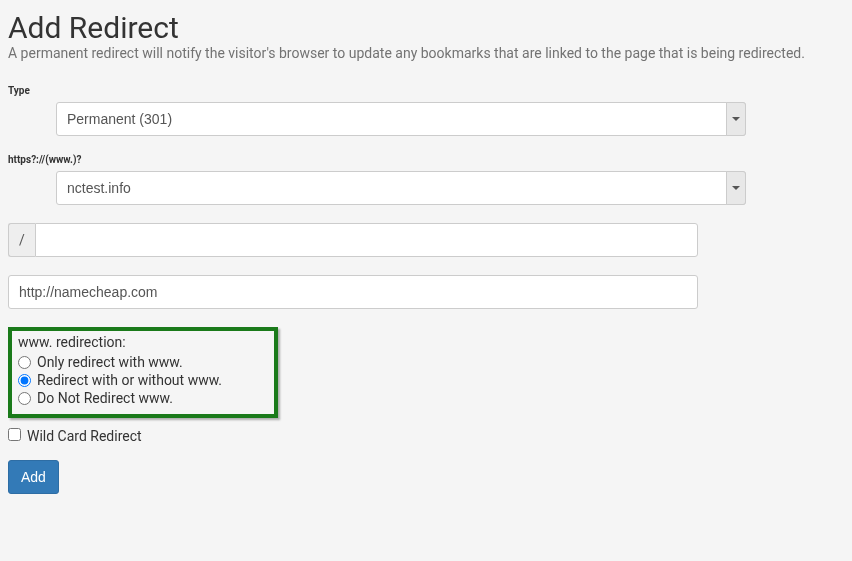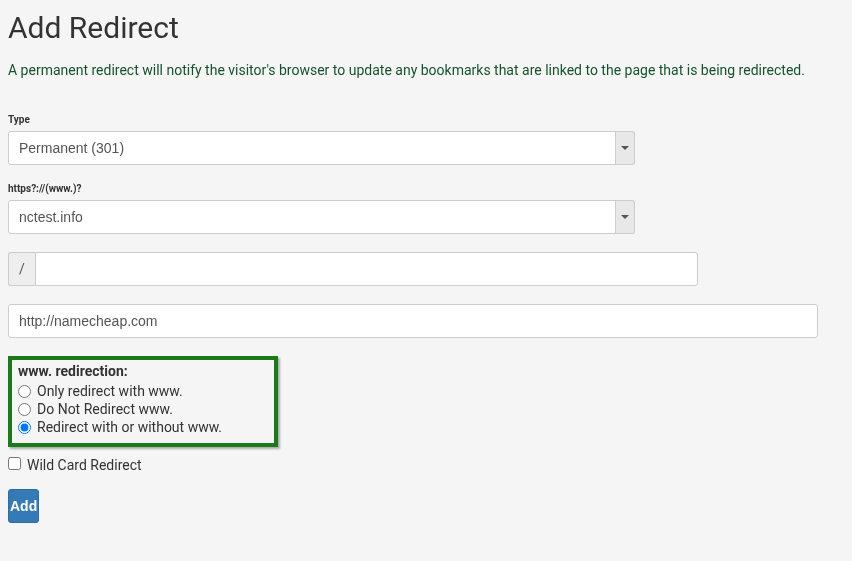--- a/index.html
+++ b/index.html
@@ -12,40 +12,41 @@
       background: #f5f5f5;
       padding: 8px;
       font-size: 14px;
       color: #333;
       width: 852px;
     }
     h1 {
       font-size: 30px;
       font-weight: 400;
       color: #333;
-      margin-bottom: 17px;
+      margin-bottom: 0;
       margin-top: 2px;
     }
     .description {
       font-size: 14px;
-      color: #14532d;
-      margin-bottom: 36px;
+      color: #737373;
+      margin-bottom: 24px;
     }
     .form-group {
       margin-bottom: 18px;
     }
     .form-label {
       font-weight: 700;
       display: block;
       margin-bottom: 6px;
       font-size: 10px;
     }
     .select-wrapper {
       position: relative;
-      width: 627px;
+      width: 690px;
+      margin-left: 48px;
     }
     .form-select {
       width: 100%;
       height: 34px;
       padding: 6px 10px;
       background: #fff;
       border: 1px solid #ccc;
       border-radius: 3px;
       font-size: 14px;
       color: #555;
@@ -91,38 +92,38 @@
       flex: 1;
       height: 34px;
       padding: 6px 10px;
       background: #fff;
       border: 1px solid #ccc;
       border-radius: 0 3px 3px 0;
       font-size: 14px;
       color: #555;
     }
     .form-input-full {
-      width: 810px;
+      width: 690px;
       height: 34px;
       padding: 6px 10px;
       background: #fff;
       border: 1px solid #ccc;
       border-radius: 3px;
       font-size: 14px;
       color: #555;
     }
     .www-section {
       border: 4px solid #1a7a1a;
       padding: 3px 6px 6px 6px;
       width: 270px;
       margin-bottom: 10px;
       box-shadow: 2px 2px 2px rgba(0,0,0,0.3);
     }
     .www-section .section-label {
-      font-weight: 700;
+      font-weight: 400;
       display: block;
       margin-bottom: 4px;
       font-size: 14px;
     }
     .radio-item {
       display: flex;
       align-items: center;
       margin-bottom: 2px;
       font-size: 14px;
     }
@@ -135,25 +136,24 @@
       margin-bottom: 16px;
       font-size: 14px;
     }
     .checkbox-item input[type="checkbox"] {
       margin-right: 6px;
     }
     .btn-primary {
       background: #337ab7;
       color: #fff;
       border: 1px solid #2e6da4;
-      padding: 8px 1px;
+      padding: 8px 12px;
       font-size: 14px;
       border-radius: 3px;
       cursor: pointer;
-      font-weight: bold;
     }
   </style>
 </head>
 <body>
 
 
 
 <h1>Add Redirect</h1>
 <p class="description">A permanent redirect will notify the visitor's browser to update any bookmarks that are linked to the page that is being redirected.</p>
 
@@ -196,26 +196,26 @@
   <input type="text" class="form-input-full" value="http://namecheap.com" style="">
 </div>
 
 <div class="www-section">
   <span class="section-label">www. redirection:</span>
   <div class="radio-item">
     <input type="radio" name="www" style="">
     <label>Only redirect with www.</label>
   </div>
   <div class="radio-item">
+    <input type="radio" name="www" checked="" style="">
+    <label>Redirect with or without www.</label>
+  </div>
+  <div class="radio-item">
     <input type="radio" name="www" style="">
     <label>Do Not Redirect www.</label>
-  </div>
-  <div class="radio-item">
-    <input type="radio" name="www" checked="" style="">
-    <label>Redirect with or without www.</label>
   </div>
 </div>
 
 <div class="checkbox-item">
   <input type="checkbox" style="">
   <label>Wild Card Redirect</label>
 </div>
 
 <button class="btn-primary">Add</button>
 

